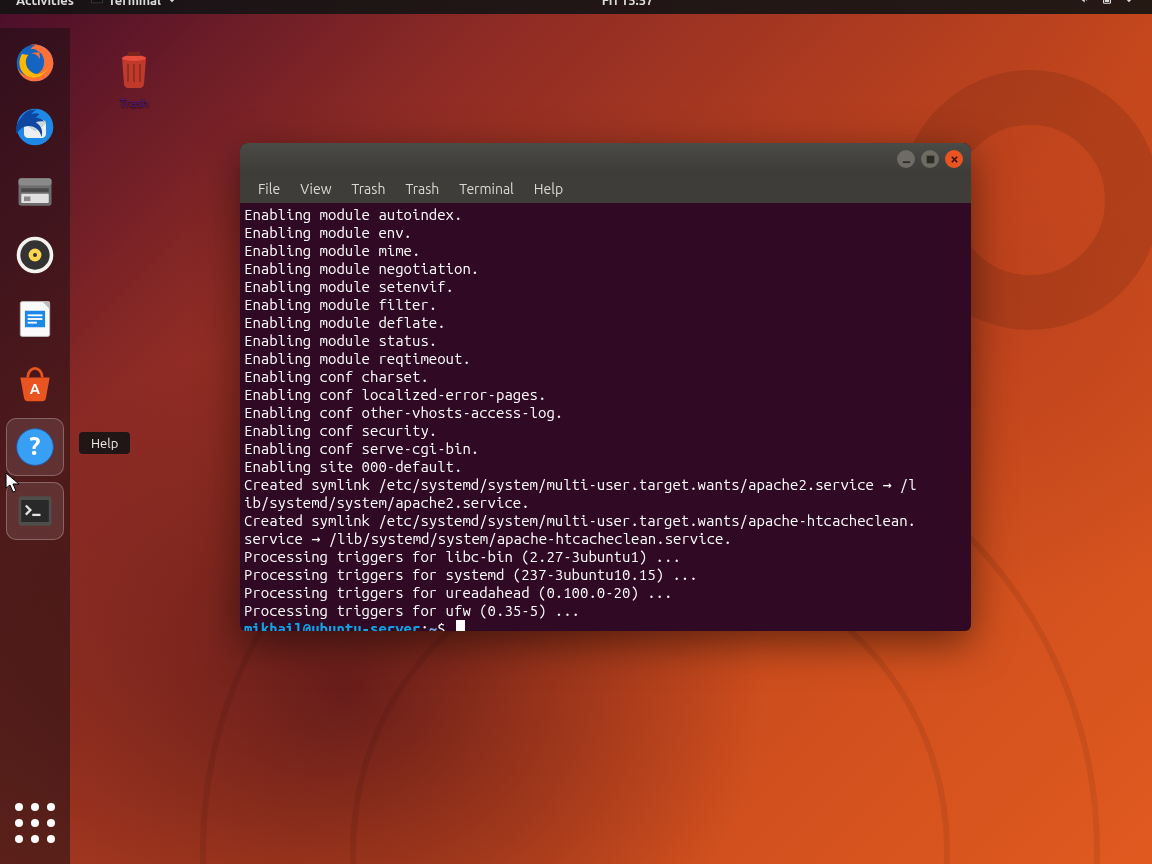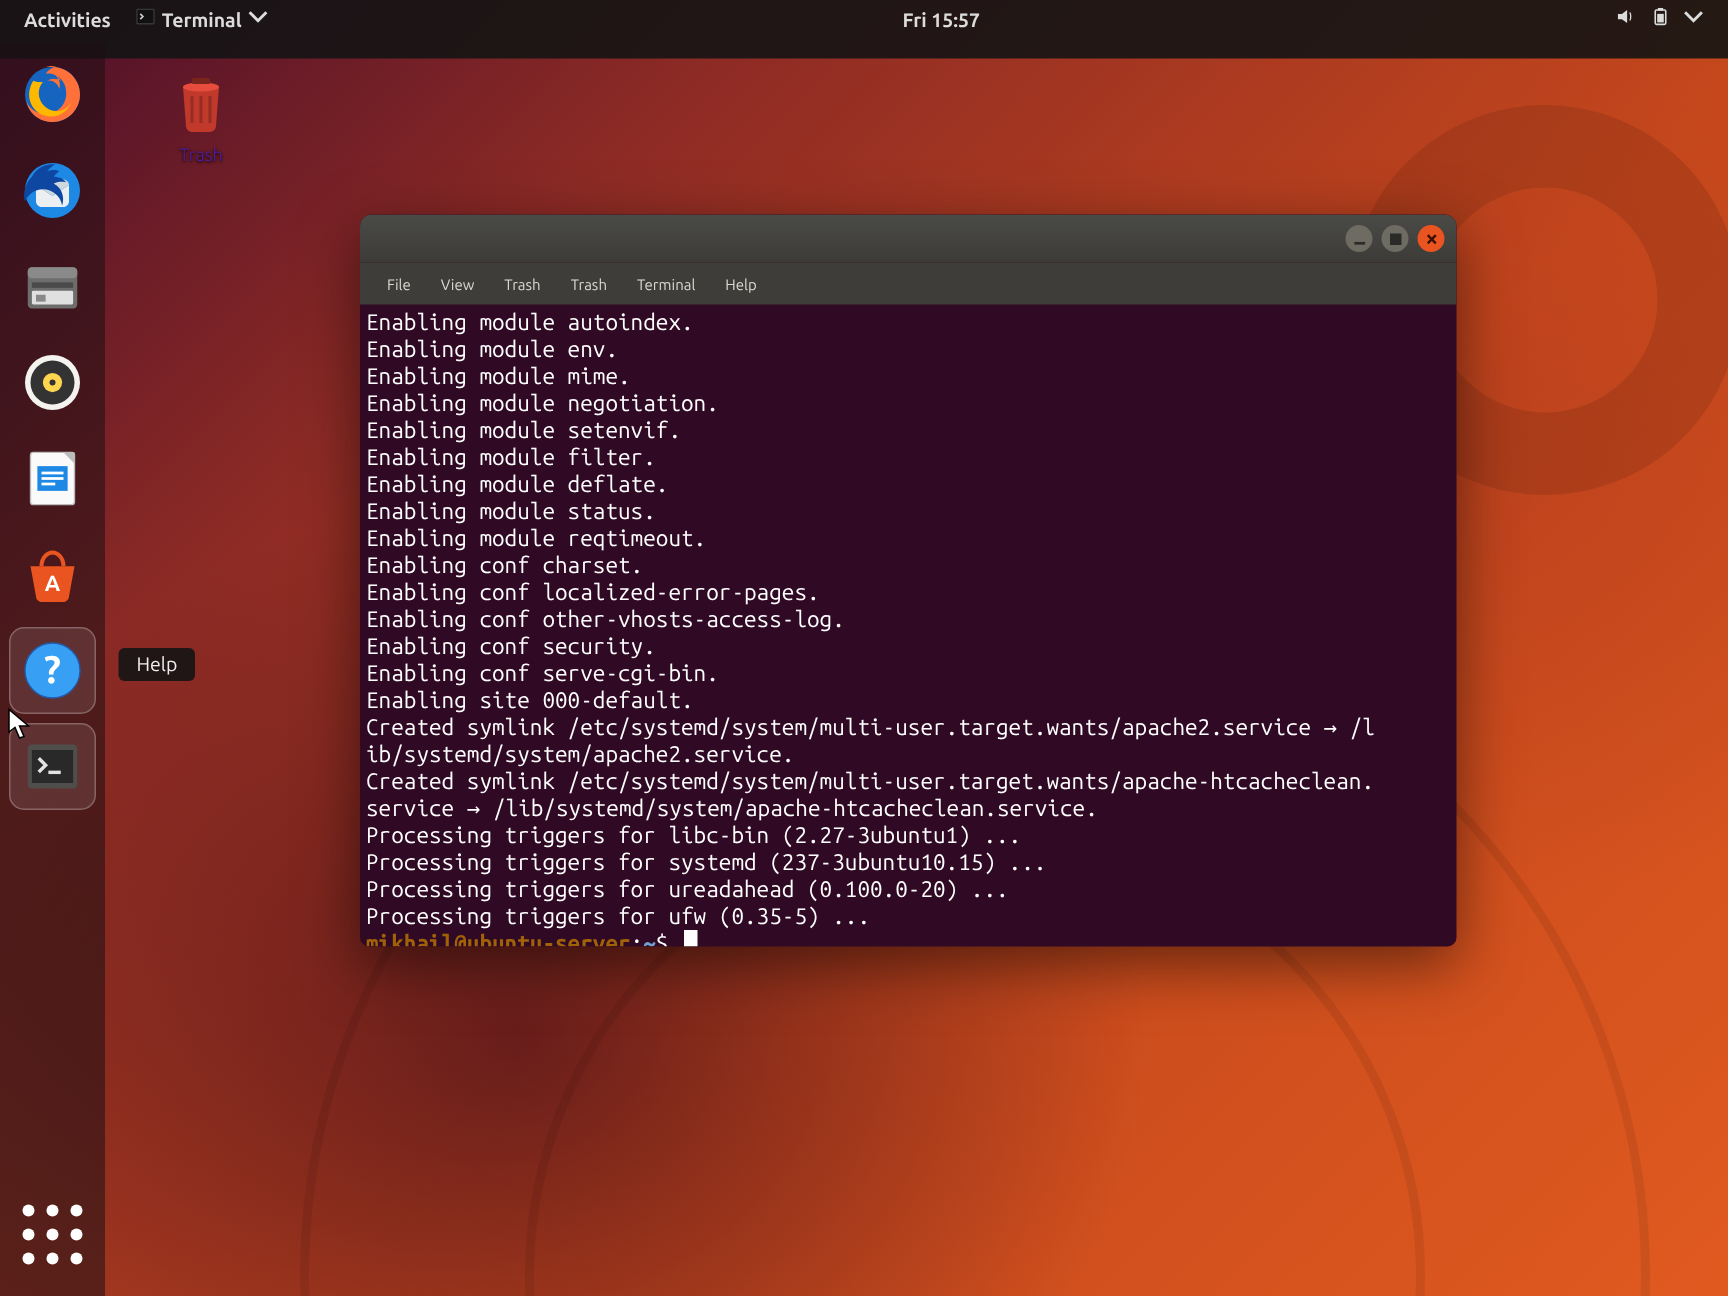--- a/index.html
+++ b/index.html
@@ -12,23 +12,23 @@
   position: relative;
 }
 
 .bg-circle { position:absolute; border-radius:50%; border: 6px solid rgba(0,0,0,.08); pointer-events:none; }
 .bg-c1 { width:900px; height:900px; left:200px; top:400px; }
 .bg-c2 { width:600px; height:600px; left:350px; top:550px; }
 .bg-c3 { width:260px; height:260px; left:900px; top:70px; border-width:55px; border-color: rgba(0,0,0,.1); }
 
 
 #topbar {
-  position:absolute; top:0; left:0; right:0; height:39px;
+  position:absolute; top:0; left:0; right:0; height:14px;
   background: rgba(20,20,20,.9); color:#dcdcdc; font-size:13px; font-weight:600;
-  display:flex; align-items:flex-start; padding:0 8px;
+  display:flex; align-items:flex-end; padding:0 8px;
 }
 #topbar .spacer { flex:1; }
 #topbar .tb-item { padding:0 8px; display:flex; align-items:center; gap:4px; line-height:28px; }
 #topbar svg { width:14px; height:14px; fill:#dcdcdc; }
 
 
 #dock {
   position:absolute; top:28px; left:0; bottom:0; width:70px;
   background: rgba(30,15,20,.55);
   display:flex; flex-direction:column; align-items:center; padding-top:8px; gap:10px;
@@ -75,28 +75,28 @@
 .win-btns { margin-left:auto; display:flex; gap:6px; z-index:2; }
 .win-btn { width:18px; height:18px; border-radius:50%; display:flex; align-items:center; justify-content:center; font-size:11px; color:#333;}
 .win-min { background:#6e6b63; }
 .win-max { background:#6e6b63; }
 .win-close { background:#e95420; }
 .win-btn svg { width:9px; height:9px; }
 .win-close svg path { stroke:#3a1205; }
 .win-min svg rect, .win-max svg rect { fill:#2b2b27; }
 #t-menubar {
   height:28px; background:#3e3d39; display:flex; align-items:center; gap:0;
-  padding:0 8px; font-size:10px;
+  padding:0 8px; font-size:14px;
 }
 #t-menubar .menu-item { padding:3px 10px; color:#dadad4; }
 #t-body {
   flex:1; padding:3px 4px 6px 4px; font-family:"Ubuntu Mono","DejaVu Sans Mono",monospace;
   font-size:15px; line-height:18px; color:#ffffff; white-space:pre; overflow:hidden;
 }
-.prompt-user { color:#a16207; font-weight:700; }
+.prompt-user { color:#0ea5e9; font-weight:700; }
 .prompt-path { color:#729fcf; font-weight:700; }
 .cursor { display:inline-block; width:9px; height:16px; background:#ffffff; vertical-align:-2px; margin-left:2px;}
 
 #cursor-arrow { position:absolute; left:5px; top:472px; width:16px; height:22px; z-index:50;}
 </style>
 </head>
 <body>
 
 <div class="bg-circle bg-c1"></div>
 <div class="bg-circle bg-c2"></div>

